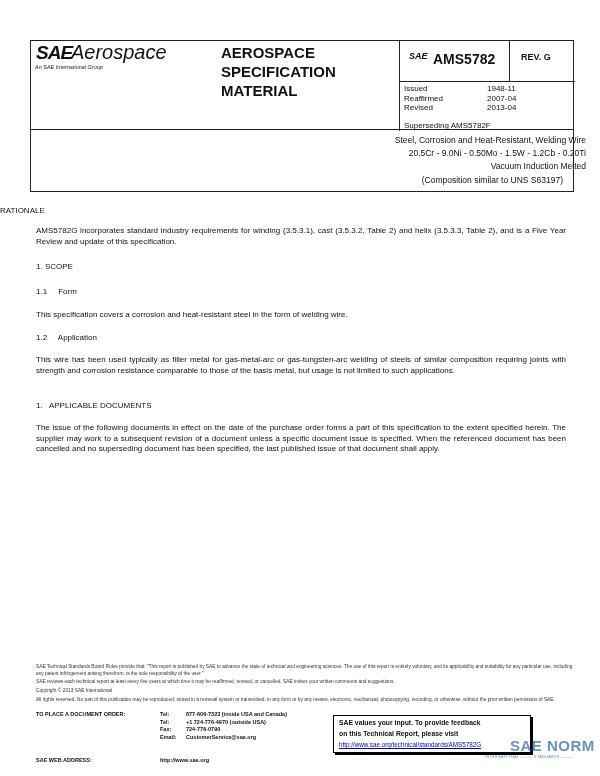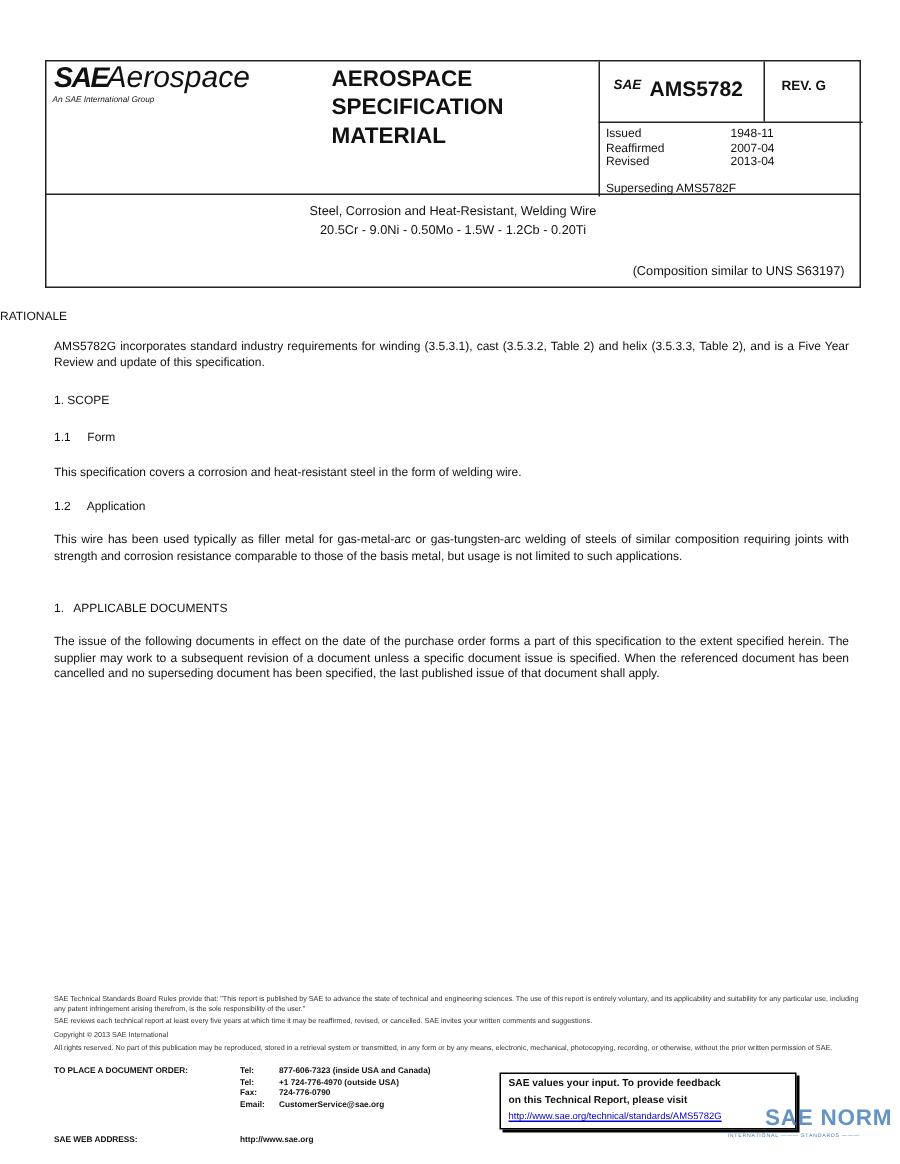--- a/index.html
+++ b/index.html
@@ -27,21 +27,21 @@
   .rev { position: absolute; left: 490px; top: 11px; font-weight: bold; font-size: 9px; }
 
   .dates { position: absolute; left: 373px; top: 43px; font-size: 8px; line-height: 9.5px; }
   .dates .row { display: flex; gap: 20px; }
   .dates .lbl { width: 63px; }
   .supers { position: absolute; left: 373px; top: 80px; font-size: 8px; }
 
   
   .tbox { position: absolute; left: 30px; top: 130px; width: 544px; height: 62px;
           border: 1px solid #222; border-top: none; box-sizing: border-box; }
-  .tline { position: absolute; left: 0; width: 100%; text-align: center; font-size: 8.5px; }
+  .tline { position: absolute; left: 13px; width: 100%; text-align: right; font-size: 8.5px; }
   .comp { position: absolute; right: 10px; top: 45px; font-size: 8.5px; margin-left: 48px; }
 
   .txt { position: absolute; left: 36px; width: 530px; font-size: 8px; line-height: 10.5px; text-align: justify; }
   .heading { position: absolute; left: 36px; font-size: 8px; }
   .center { position: absolute; left: 0; width: 600px; font-size: 8px; }
 
   .fine { position: absolute; left: 36px; width: 540px; font-size: 4.8px; line-height: 6.5px; color: #333; }
 
   .order { position: absolute; font-size: 5.5px; font-weight: bold; line-height: 7.5px; }
 
@@ -89,20 +89,21 @@
       <span class="lbl">Revised</span>
       <span>2013-04</span>
     </div>
   </div>
   <span class="supers">Superseding AMS5782F</span>
 </div>
 
 <div class="tbox">
   <div class="tline" style="top:5px">Steel, Corrosion and Heat-Resistant, Welding Wire</div>
   <div class="tline" style="top:18px">20.5Cr - 9.0Ni - 0.50Mo - 1.5W - 1.2Cb - 0.20Ti</div>
+  <div class="tline" style="top:31px">Vacuum Induction Melted</div>
   <div class="comp">(Composition similar to UNS S63197)</div>
 </div>
 
 <div class="center" style="top:206px">RATIONALE</div>
 <div class="txt" style="top:226px">AMS5782G incorporates standard industry requirements for winding (3.5.3.1), cast (3.5.3.2, Table 2) and helix (3.5.3.3, Table 2), and is a Five Year Review and update of this specification.</div>
 
 <div class="heading" style="top:262px">1.   SCOPE</div>
 <div class="heading" style="top:287px; white-space:pre">1.1     Form</div>
 <div class="txt" style="top:310px">This specification covers a corrosion and heat-resistant steel in the form of welding wire.</div>
 <div class="heading" style="top:333px; white-space:pre">1.2     Application</div>

